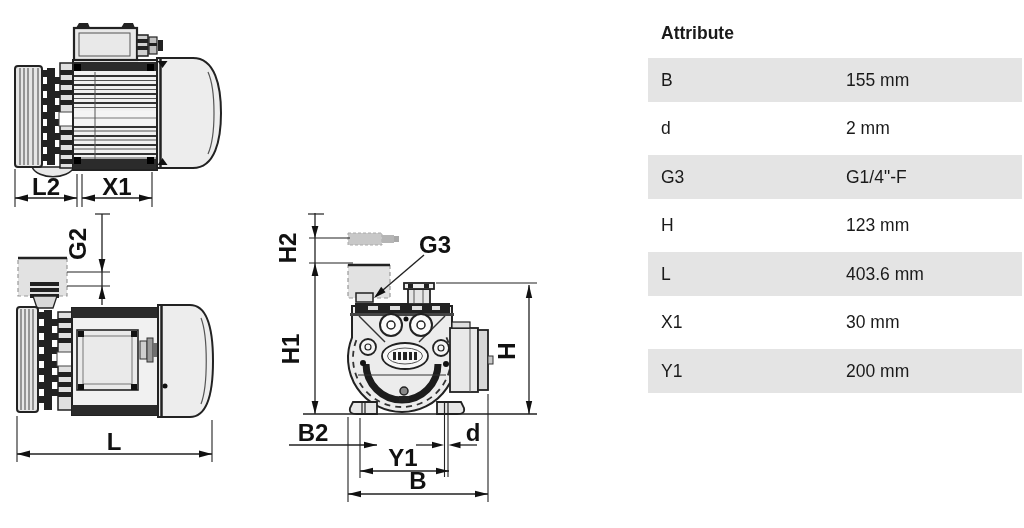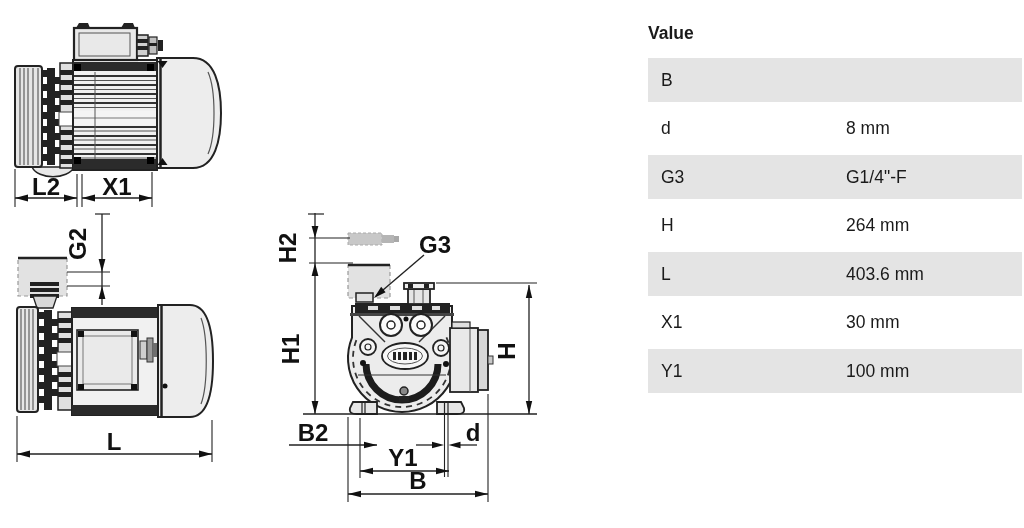--- a/index.html
+++ b/index.html
@@ -319,44 +319,45 @@
 
     <line x1="348" y1="494" x2="488" y2="494" stroke="#222" stroke-width="1.3"></line>
     <path d="M348,494 L361,490.8 L361,497.2 Z" fill="#111"></path>
     <path d="M488,494 L475,490.8 L475,497.2 Z" fill="#111"></path>
     <text class="dim-label" x="418" y="489" text-anchor="middle">B</text>
   </g>
 </svg>
 
 <div class="spec-table">
   <div class="t-header">
-    <div class="t-val">Value</div>
+    <div class="t-attr">Attribute</div>
   </div>
   <div class="t-rows">
     <div class="t-row">
       <div class="t-attr">B</div>
+      <div class="t-val">155 mm</div>
     </div>
     <div class="t-row">
       <div class="t-attr">d</div>
-      <div class="t-val">8 mm</div>
+      <div class="t-val">2 mm</div>
     </div>
     <div class="t-row">
       <div class="t-attr">G3</div>
       <div class="t-val">G1/4"-F</div>
     </div>
     <div class="t-row">
       <div class="t-attr">H</div>
-      <div class="t-val">264 mm</div>
+      <div class="t-val">123 mm</div>
     </div>
     <div class="t-row">
       <div class="t-attr">L</div>
       <div class="t-val">403.6 mm</div>
     </div>
     <div class="t-row">
       <div class="t-attr">X1</div>
       <div class="t-val">30 mm</div>
     </div>
     <div class="t-row">
       <div class="t-attr">Y1</div>
-      <div class="t-val">100 mm</div>
+      <div class="t-val">200 mm</div>
     </div>
   </div>
 </div>
 
 </body></html>

